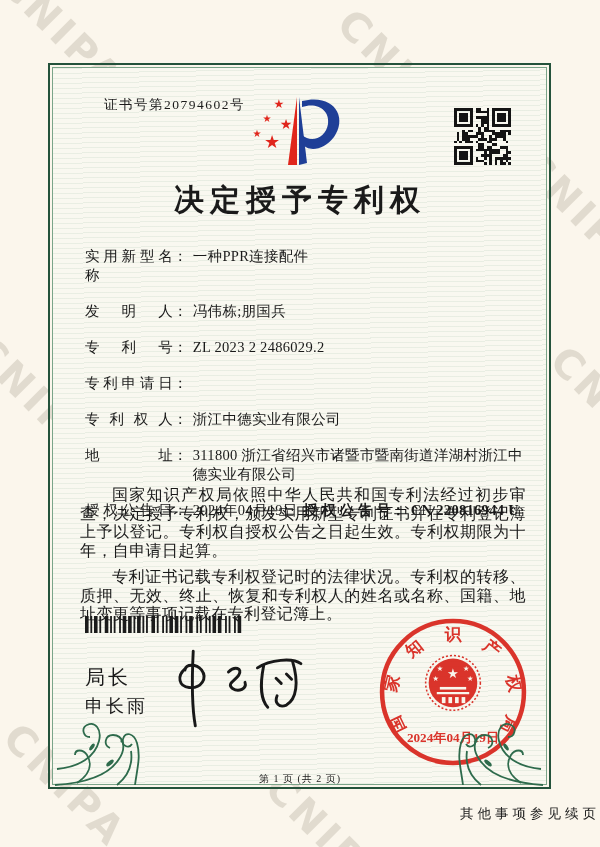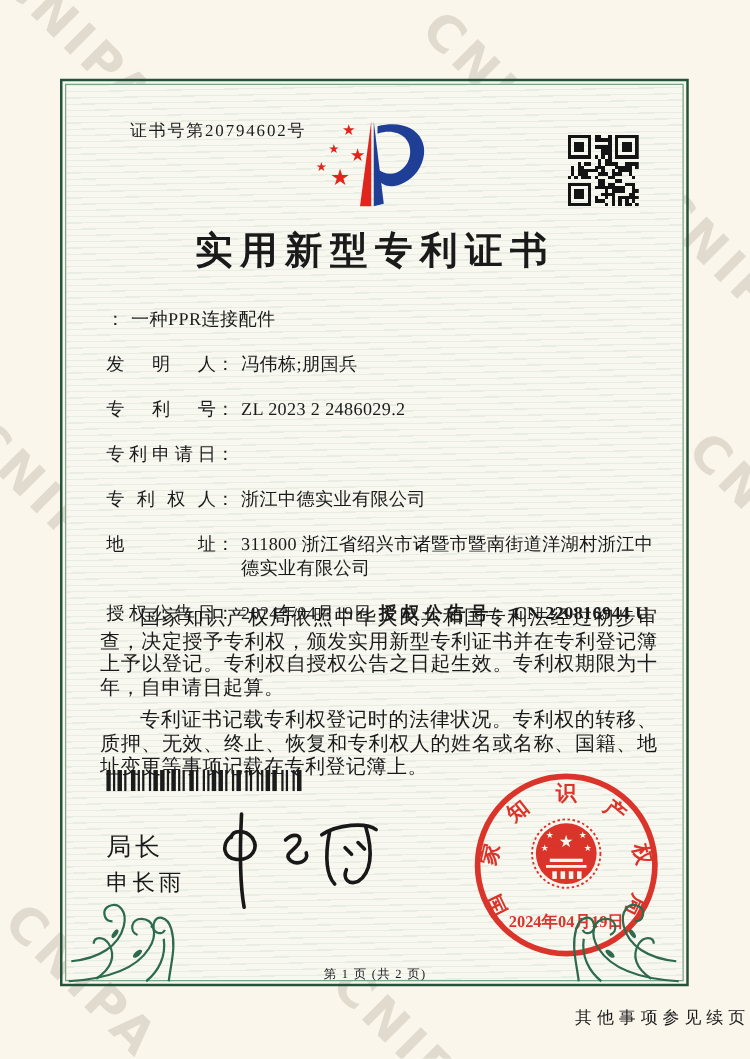--- a/index.html
+++ b/index.html
@@ -335,24 +335,25 @@
         <rect x="6" y="20" width="1" height="1" fill="#141414"></rect>
         <rect x="11" y="20" width="1" height="1" fill="#141414"></rect>
         <rect x="13" y="20" width="1" height="1" fill="#141414"></rect>
         <rect x="15" y="20" width="1" height="1" fill="#141414"></rect>
         <rect x="17" y="20" width="1" height="1" fill="#141414"></rect>
         <rect x="18" y="20" width="1" height="1" fill="#141414"></rect>
         <rect x="20" y="20" width="1" height="1" fill="#141414"></rect>
       </svg>
   </div>
 
-  <div class="title">实用新型专利证书</div>
+  <div class="title">决定授予专利权</div>
 
   <div class="rows">
     <div class="row">
+      <span class="lbl">实用新型名称</span>
         <span class="colon">：</span>
         <span class="val">一种PPR连接配件</span>
     </div>
     <div class="row">
       <span class="lbl">发明人</span>
         <span class="colon">：</span>
         <span class="val">冯伟栋;朋国兵</span>
     </div>
     <div class="row">
       <span class="lbl">专利号</span>

